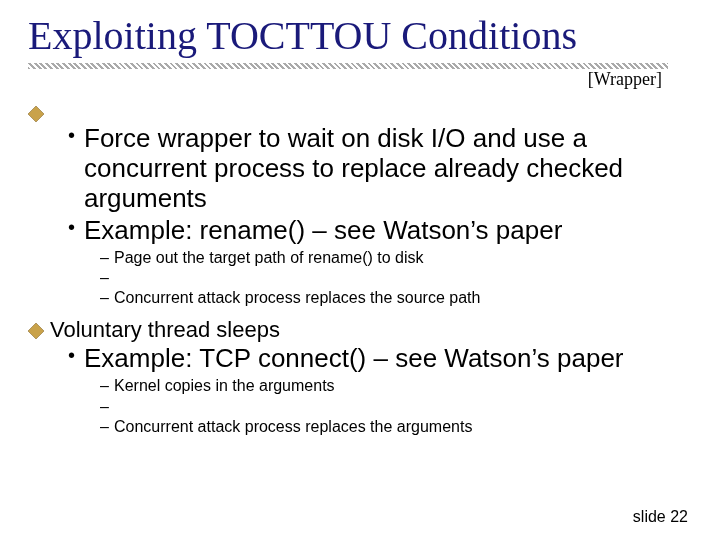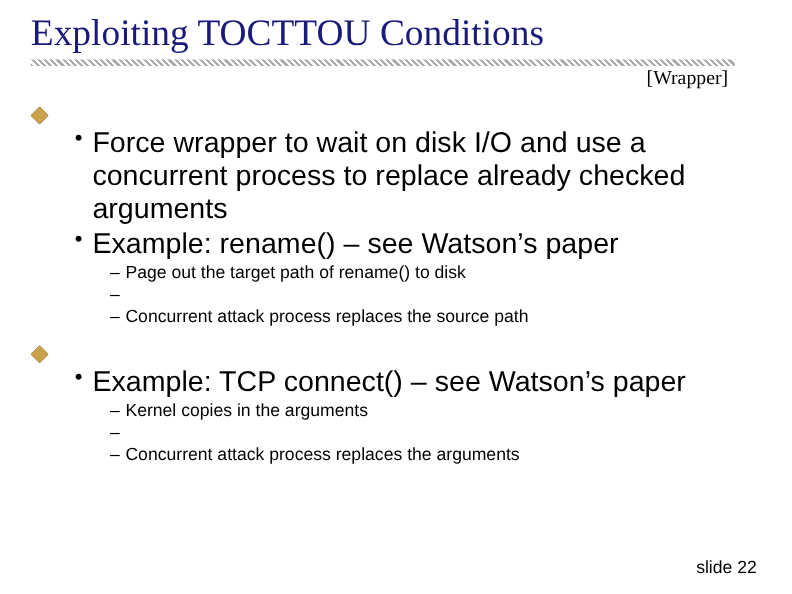--- a/index.html
+++ b/index.html
@@ -13,21 +13,21 @@
   }
   .slide {
     width: 720px;
     height: 540px;
     position: relative;
     box-sizing: border-box;
     padding: 12px 28px 0 28px;
   }
   .title {
     font-family: "Times New Roman", Times, serif;
-    font-size: 34px;
+    font-size: 40px;
     color: #1a1a7a;
     margin: 0 0 4px 0;
     font-weight: normal;
   }
   .hr-line {
     height: 6px;
     width: 640px;
     background-image: repeating-linear-gradient(
       45deg,
       #aaaaaa 0, #aaaaaa 2px,
@@ -145,20 +145,21 @@
       <span class="dash">–</span>
       <span class="txt">Concurrent attack process replaces the source path</span>
     </div>
 
     <div class="l1" style="margin-top:10px;">
       <span class="bullet">
         <svg width="16" height="16" viewBox="0 0 16 16">
           <polygon points="8,0 16,8 8,16 0,8" fill="#c9a24a" stroke="#7a5c1e" stroke-width="0.5"></polygon>
         </svg>
       </span>
+      <span class="txt">Voluntary thread sleeps</span>
     </div>
 
     <div class="l2">
       <span class="dot">•</span>
       <span class="txt">Example: TCP connect() – see Watson’s paper</span>
     </div>
 
     <div class="l3">
       <span class="dash">–</span>
       <span class="txt">Kernel copies in the arguments</span>

